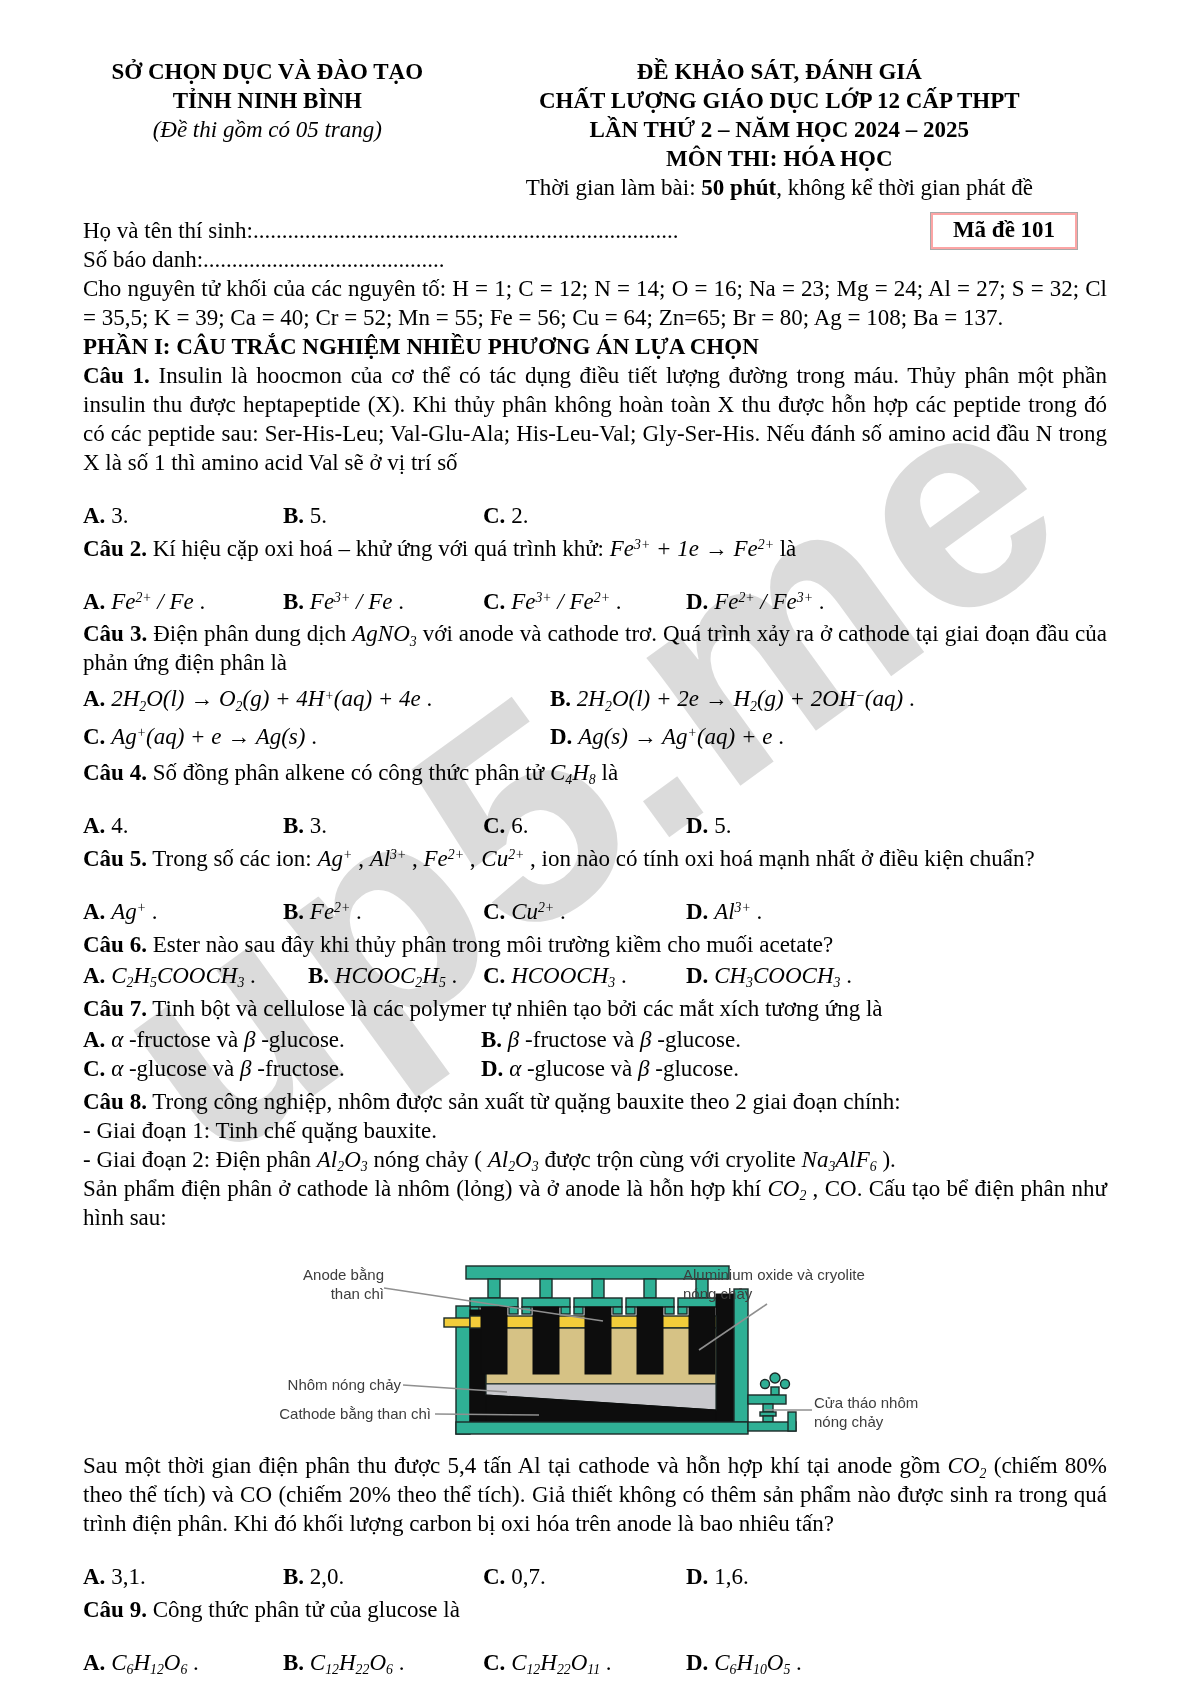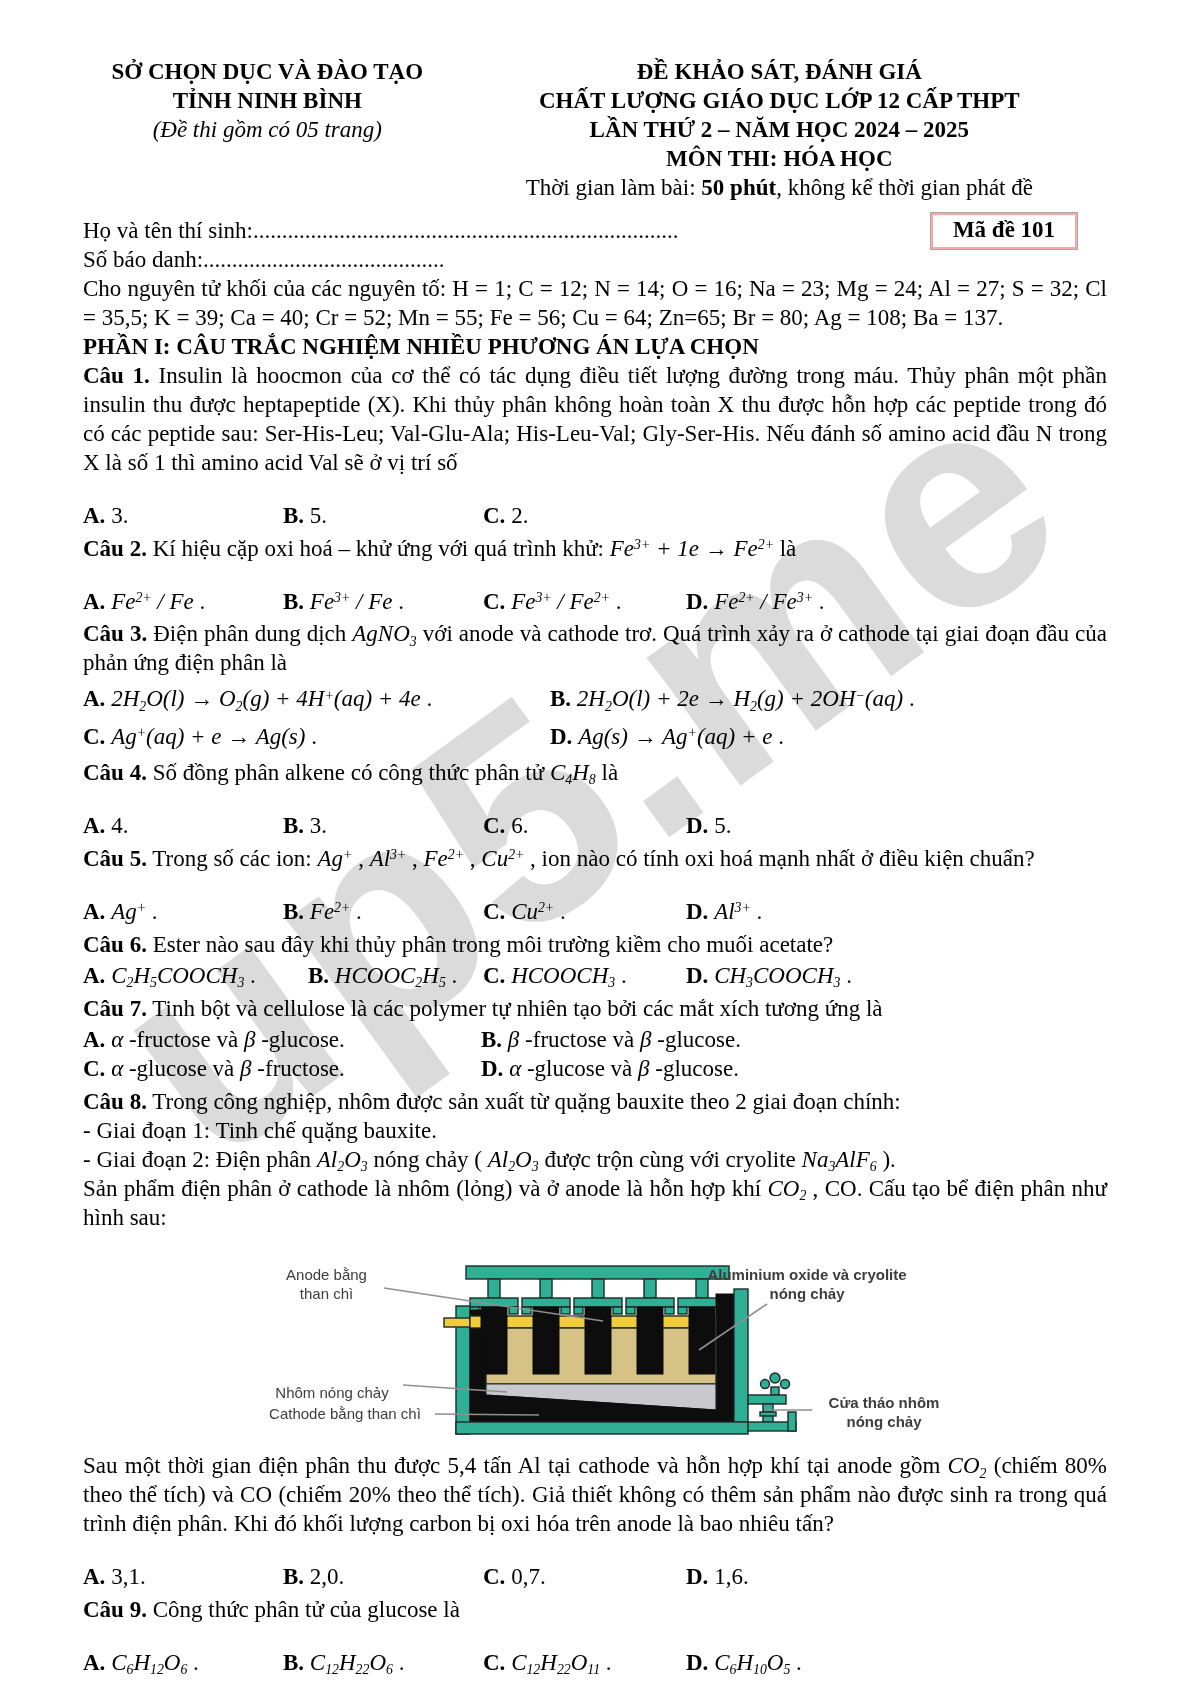--- a/index.html
+++ b/index.html
@@ -35,22 +35,22 @@
   .ok{font-weight:bold;}
   i{font-style:italic;}
   sup{font-size:60%;vertical-align:baseline;position:relative;top:-0.5em;line-height:0;}
   sub{font-size:60%;vertical-align:baseline;position:relative;top:0.3em;line-height:0;}
   .ttl{font-weight:bold;}
   
   .diagram-wrap{position:relative;width:710px;height:178px;margin:32px 0 10px 168px;
        font-family:"Liberation Sans", sans-serif;font-size:15px;line-height:1.25;color:#3d3d3d;}
   .diagram-wrap svg{position:absolute;left:0;top:0;}
   .dlabel{position:absolute;}
-  .tR{text-align:center;}
-  .tC{text-align:center;font-weight:bold;}
+  .tR{text-align:right;}
+  .tC{text-align:left;}
   .teal{fill:#2fb095;stroke:#1c2b28;stroke-width:1.4;}
   .yel{fill:#f2cd3a;stroke:#1c2b28;stroke-width:1.4;}
   .tan{fill:#d6c285;stroke:#1c2b28;stroke-width:1.4;}
   .gry{fill:#c9c9cd;stroke:#1c2b28;stroke-width:1.2;}
   .blk{fill:#0d0d0d;stroke:#0d0d0d;}
   .ldr{stroke:#8f8f8f;stroke-width:1.6;}
 </style>
 </head>
 <body>
 
@@ -231,21 +231,21 @@
         </g>
       </svg>
       <div class="dlabel tR" style="left:18px;top:2px;width:115px;">
         <div>Anode bằng</div>
           <div>than chì</div>
       </div>
       <div class="dlabel tC" style="left:432px;top:2px;width:248px;">
         <div>Aluminium oxide và cryolite</div>
           <div>nóng chảy</div>
       </div>
-      <div class="dlabel tR" style="left:20px;top:112px;width:122px;margin-top:8px;">
+      <div class="dlabel tR" style="left:28px;top:112px;width:122px;">
         <div>Nhôm nóng chảy</div>
       </div>
       <div class="dlabel tR" style="left:8px;top:141px;width:172px;">
         <div>Cathode bằng than chì</div>
       </div>
       <div class="dlabel tC" style="left:563px;top:130px;width:140px;">
         <div>Cửa tháo nhôm</div>
           <div>nóng chảy</div>
       </div>
     </div>

